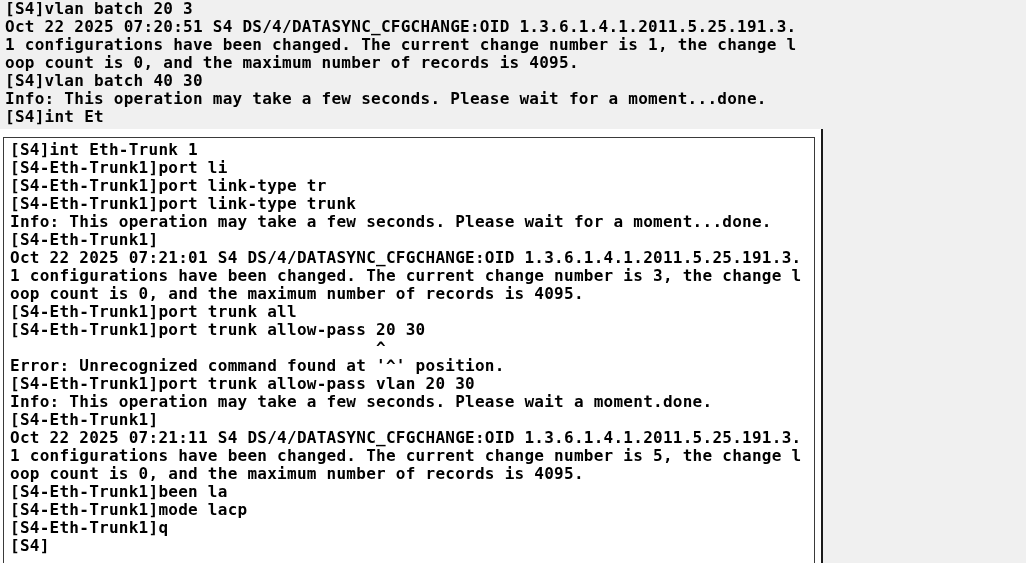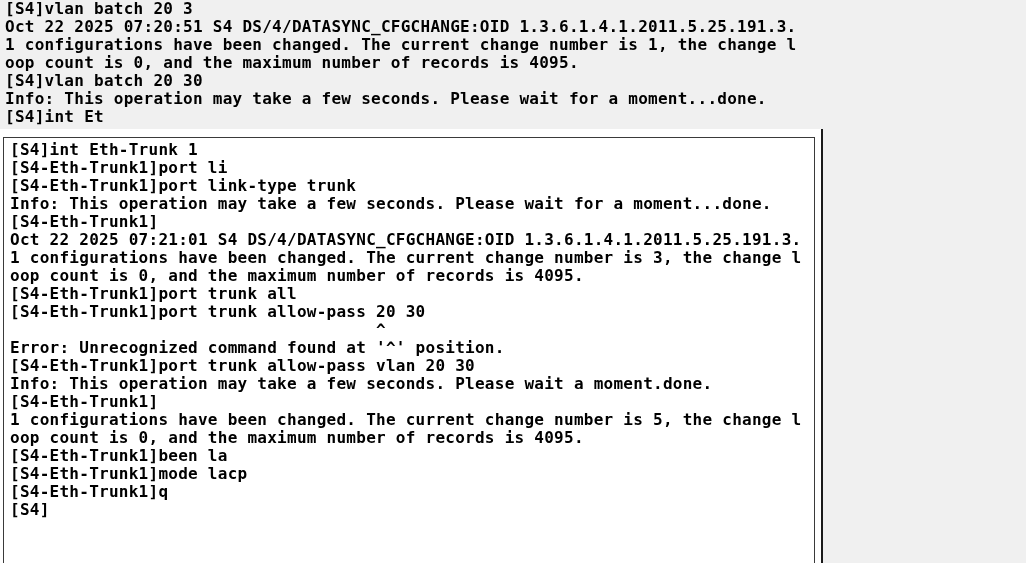--- a/index.html
+++ b/index.html
@@ -52,44 +52,46 @@
 <body>
 
 <div class="screen" style="--desktop-bg: #f0f0f0; --window-bg: #ffffff; --text-color: #000000; --box-border: #3a3a3a; --window-edge: #1a1a1a;">
 
   <div class="back-output">
     <div>
         <div class="term-line">[S4]vlan batch 20 3</div>
         <div class="term-line">Oct 22 2025 07:20:51 S4 DS/4/DATASYNC_CFGCHANGE:OID 1.3.6.1.4.1.2011.5.25.191.3.</div>
         <div class="term-line">1 configurations have been changed. The current change number is 1, the change l</div>
         <div class="term-line">oop count is 0, and the maximum number of records is 4095.</div>
-        <div class="term-line">[S4]vlan batch 20 30</div>
+        <div class="term-line">[S4]vlan batch 40 30</div>
         <div class="term-line">Info: This operation may take a few seconds. Please wait for a moment...done.</div>
         <div class="term-line">[S4]int Et</div>
       </div>
   </div>
 
   <div class="front-window">
     <div class="console-box">
       <div>
           <div class="term-line">[S4]int Eth-Trunk 1</div>
           <div class="term-line">[S4-Eth-Trunk1]port li</div>
+          <div class="term-line">[S4-Eth-Trunk1]port link-type tr</div>
           <div class="term-line">[S4-Eth-Trunk1]port link-type trunk</div>
           <div class="term-line">Info: This operation may take a few seconds. Please wait for a moment...done.</div>
           <div class="term-line">[S4-Eth-Trunk1]</div>
           <div class="term-line">Oct 22 2025 07:21:01 S4 DS/4/DATASYNC_CFGCHANGE:OID 1.3.6.1.4.1.2011.5.25.191.3.</div>
           <div class="term-line">1 configurations have been changed. The current change number is 3, the change l</div>
           <div class="term-line">oop count is 0, and the maximum number of records is 4095.</div>
           <div class="term-line">[S4-Eth-Trunk1]port trunk all</div>
           <div class="term-line">[S4-Eth-Trunk1]port trunk allow-pass 20 30</div>
           <div class="term-line">                                     ^</div>
           <div class="term-line">Error: Unrecognized command found at '^' position.</div>
           <div class="term-line">[S4-Eth-Trunk1]port trunk allow-pass vlan 20 30</div>
           <div class="term-line">Info: This operation may take a few seconds. Please wait a moment.done.</div>
           <div class="term-line">[S4-Eth-Trunk1]</div>
+          <div class="term-line">Oct 22 2025 07:21:11 S4 DS/4/DATASYNC_CFGCHANGE:OID 1.3.6.1.4.1.2011.5.25.191.3.</div>
           <div class="term-line">1 configurations have been changed. The current change number is 5, the change l</div>
           <div class="term-line">oop count is 0, and the maximum number of records is 4095.</div>
           <div class="term-line">[S4-Eth-Trunk1]been la</div>
           <div class="term-line">[S4-Eth-Trunk1]mode lacp</div>
           <div class="term-line">[S4-Eth-Trunk1]q</div>
           <div class="term-line">[S4]</div>
         </div>
     </div>
   </div>
 

